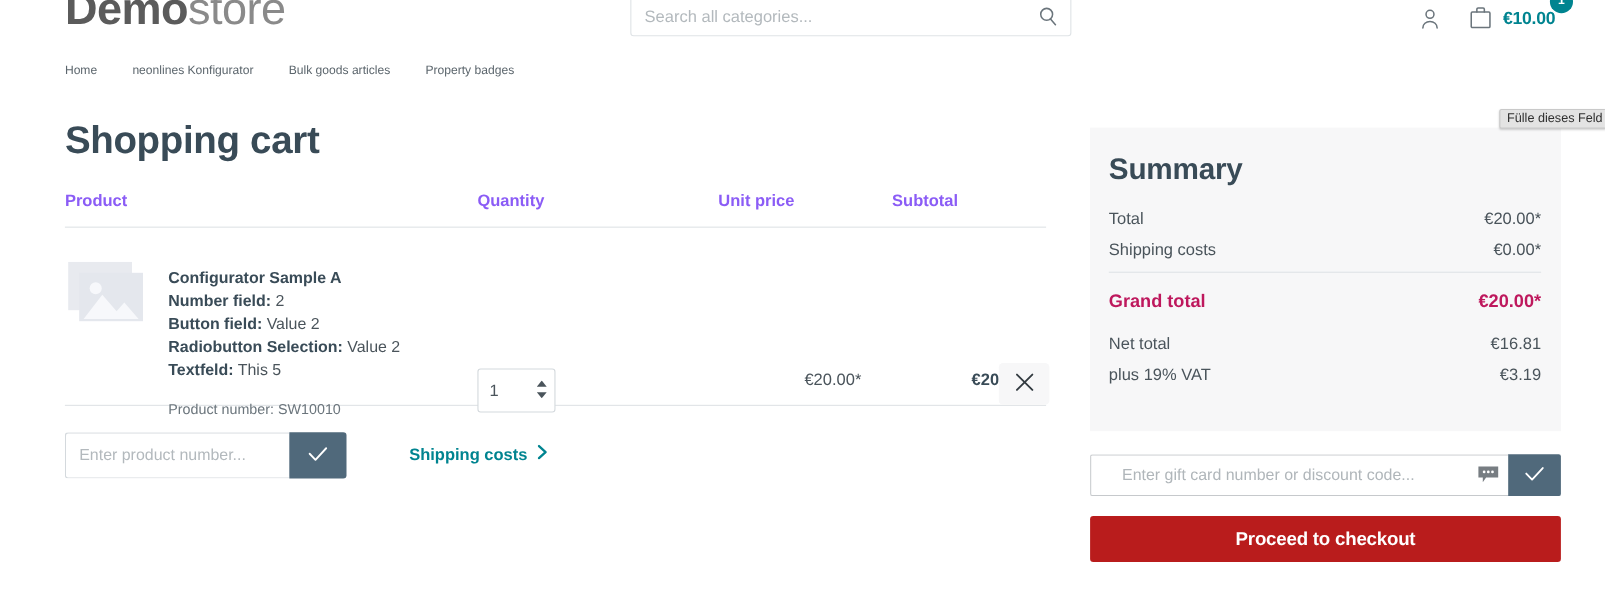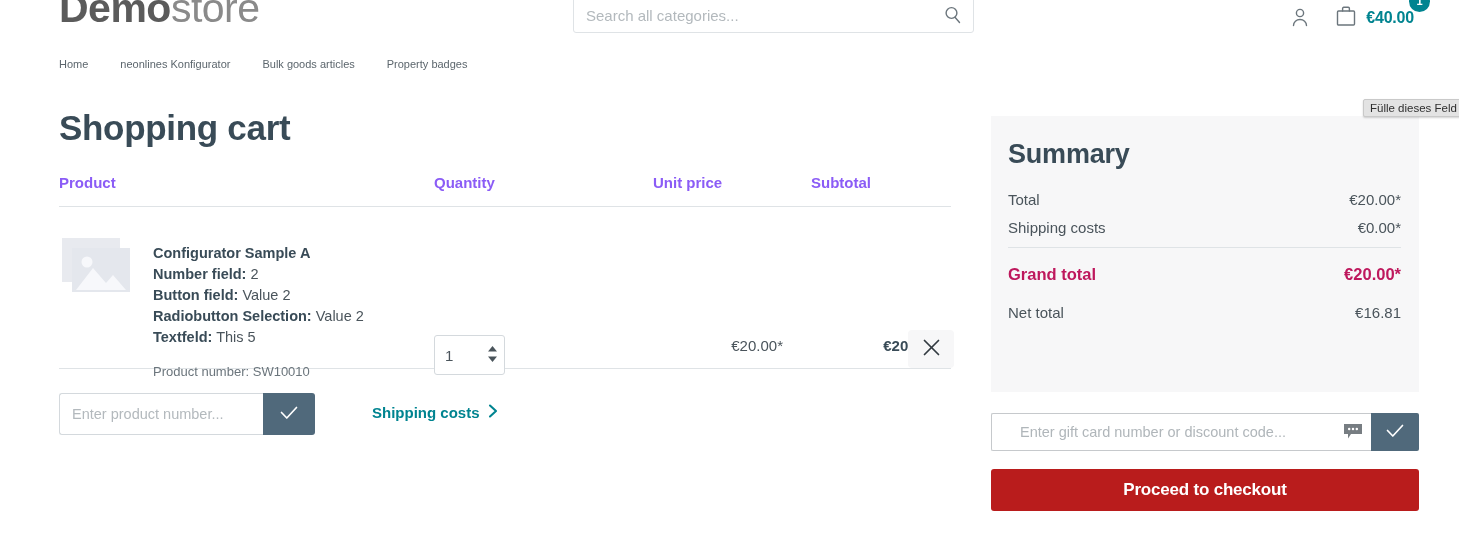--- a/index.html
+++ b/index.html
@@ -463,21 +463,21 @@
       </span>
     </button>
 
     <button class="cart-btn">
       <span>
         <svg width="24" height="26" viewBox="0 0 24 26" fill="none" stroke="#6b757c" stroke-width="1.4">
           <rect x="3.5" y="7" width="17" height="14" rx="1"></rect>
           <path d="M8.6 7V4.4c0-.6.5-1.1 1.1-1.1h4.6c.6 0 1.1.5 1.1 1.1V7" stroke-linecap="round"></path>
         </svg>
       </span>
-      <span class="cart-amount">€40.00</span>
+      <span class="cart-amount">€10.00</span>
       <span class="cart-badge">1</span>
     </button>
   </div>
 </div>
 
 <nav class="mainnav">
   <a class="nav-item">Home</a>
   <a class="nav-item">neonlines Konfigurator</a>
   <a class="nav-item">Bulk goods articles</a>
   <a class="nav-item">Property badges</a>
@@ -591,20 +591,24 @@
 
   <div class="sum-row grand">
     <span>Grand total</span>
     <span>€20.00*</span>
   </div>
 
   <div class="sum-row">
     <span>Net total</span>
     <span>€16.81</span>
   </div>
+  <div class="sum-row">
+    <span>plus 19% VAT</span>
+    <span>€3.19</span>
+  </div>
 </div>
 
 <div class="discount-row">
   <div class="discount-input-wrap">
     <input class="discount-input" type="text" placeholder="Enter gift card number or discount code..." style="">
     <span class="autofill-icon">
       <svg width="20" height="17" viewBox="0 0 20 17">
         <path d="M1 1 H19 V11 H8 L5 15.5 V11 H1 Z" fill="#777d82"></path>
         <circle cx="6.2" cy="6" r="1.25" fill="#ffffff"></circle>
         <circle cx="10" cy="6" r="1.25" fill="#ffffff"></circle>

